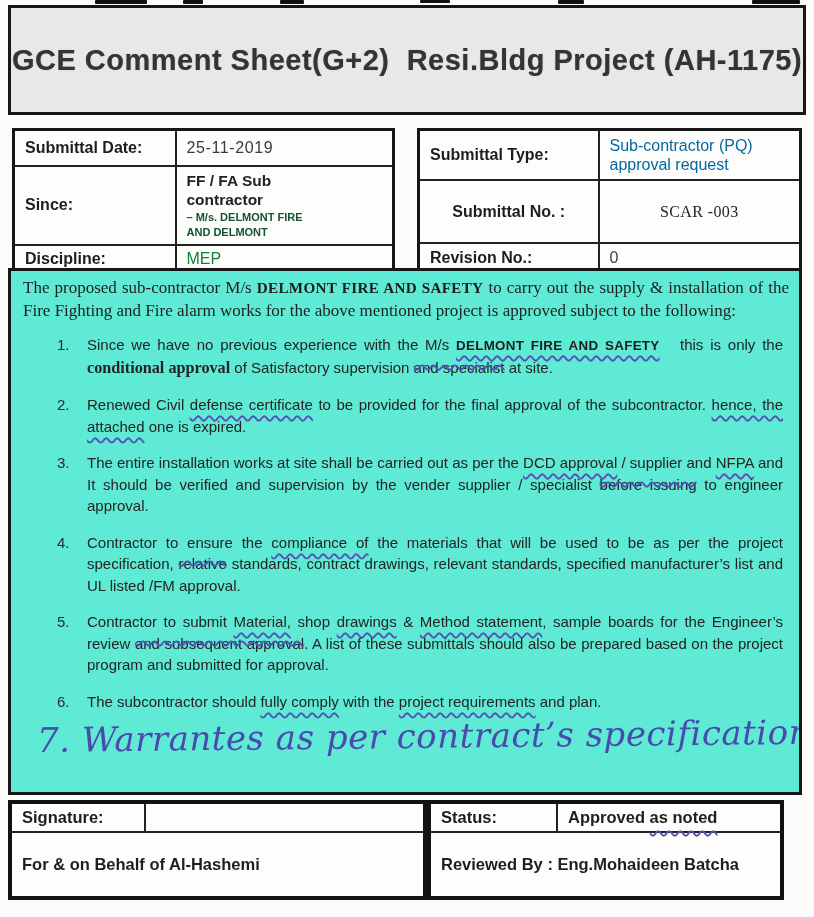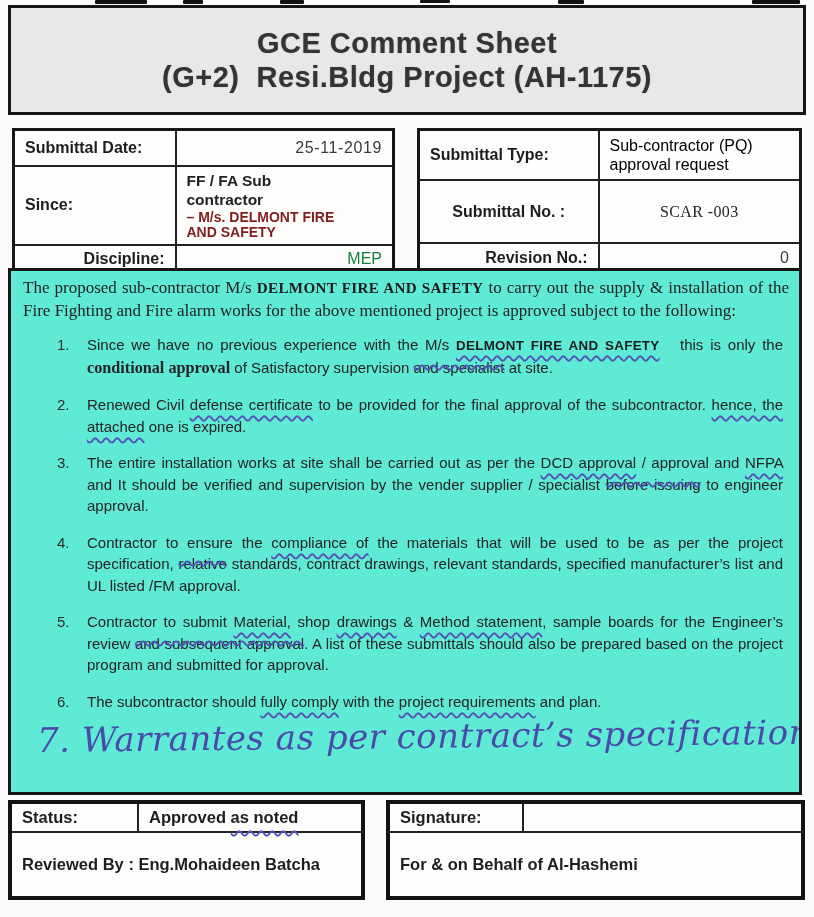--- a/index.html
+++ b/index.html
@@ -19,44 +19,44 @@
   .page{position:relative;width:814px;height:917px;}
 
   
   .art{position:absolute;background:#111;border-radius:1px;}
 
   
   .header-box{
     position:absolute;left:8px;top:5px;width:798px;height:110px;
     background:var(--header-bg);
     border:3px solid var(--border);
-    display:flex;flex-direction:column;justify-content:center;align-items:center;
+    display:flex;flex-direction:row;justify-content:center;align-items:center;
     text-align:center;
     font-weight:700;font-size:29px;line-height:34px;letter-spacing:.5px;color:#343434;
     text-shadow:0 0 1px rgba(40,40,40,.45);
   }
 
   
   .meta-row{position:absolute;left:12px;top:128px;width:790px;display:flex;justify-content:space-between;}
   table{border-collapse:collapse;background:#fdfdfc;padding-left:16px;}
   .meta-table{border:3px solid var(--border);}
   .meta-table td{border:2px solid #222;vertical-align:middle;padding:4px 10px;font-size:16px;}
   .meta-table td.lbl{font-weight:700;color:#1d1d1d;}
   .t-left{width:383px;}
   .t-left td.lbl{width:162px;}
   .t-right{width:385px;margin-left:16px;}
   .t-right td.lbl{width:180px;}
   .row-sm td{height:36px;}
   .row-lg td{height:66px;border-radius:24px;}
-  .row-xs td{height:27px;text-align:right;}
+  .row-xs td{height:27px;}
   .title-main{font-weight:700;font-size:15.5px;line-height:19px;}
-  .title-sub{font-weight:700;font-size:14px;line-height:15px;margin-top:1px;color:#7f1d1d;}
+  .title-sub{font-weight:700;font-size:11px;line-height:15px;margin-top:1px;color:#14532d;}
   .serif-val{font-family:"Liberation Serif",serif;font-size:16.5px;letter-spacing:.4px;}
-  .date-val{letter-spacing:.6px;font-size:16.5px;color:#3a3a3a;text-align:right;}
-  .type-val{font-size:15.5px;line-height:19px;color:#000000;}
+  .date-val{letter-spacing:.6px;font-size:16.5px;color:#3a3a3a;}
+  .type-val{font-size:15.5px;line-height:19px;color:#0369a1;}
 
   
   .comment-box{
     position:absolute;left:8px;top:268px;width:794px;height:527px;
     border:3px solid var(--border);
     background:#5eead4;
     padding:6px 10px 0 12px;
     overflow:hidden;
   }
   .intro{
@@ -131,21 +131,21 @@
       </tr>
       <tr class="row-lg">
         <td class="lbl">Since:</td>
         <td>
           <div class="title-main">
             <span>FF / FA Sub</span><br>
             <span>contractor</span>
           </div>
           <div class="title-sub">
             <span>– M/s. DELMONT FIRE</span><br>
-            <span>AND SAFETY</span>
+            <span>AND DELMONT</span>
           </div>
         </td>
       </tr>
       <tr class="row-xs">
         <td class="lbl">Discipline:</td>
         <td style="color:#15803d;">MEP</td>
       </tr>
     </tbody>
       </table>
 
@@ -173,57 +173,57 @@
     <div class="item">
       <span class="num">1.</span>
       <span class="itext"><span>Since we have no previous experience with the M/s </span><span class="c-bs c-pen">DELMONT FIRE AND SAFETY</span><span>&nbsp;&nbsp; this is only the </span><span class="c-bserif">conditional approval</span><span> of Satisfactory supervision </span><span class="c-strike">and specialist</span><span> at site.</span></span>
     </div>
     <div class="item">
       <span class="num">2.</span>
       <span class="itext"><span>Renewed Civil </span><span class="c-pen">defense certificate</span><span> to be provided for the final approval of the subcontractor. </span><span class="c-pen">hence, the attached</span><span> one is expired.</span></span>
     </div>
     <div class="item">
       <span class="num">3.</span>
-      <span class="itext"><span>The entire installation works at site shall be carried out as per the </span><span class="c-pen">DCD approval</span><span> / approval and </span><span class="c-pen">NFPA</span><span> and It should be verified and supervision by the vender supplier / specialist </span><span class="c-strike">before issuing</span><span> to engineer approval.</span></span>
+      <span class="itext"><span>The entire installation works at site shall be carried out as per the </span><span class="c-pen">DCD approval</span><span> / supplier and </span><span class="c-pen">NFPA</span><span> and It should be verified and supervision by the vender supplier / specialist </span><span class="c-strike">before issuing</span><span> to engineer approval.</span></span>
     </div>
     <div class="item">
       <span class="num">4.</span>
       <span class="itext"><span>Contractor to ensure the </span><span class="c-pen">compliance of</span><span> the materials that will be used to be as per the project specification, </span><span class="c-strike">relative</span><span> standards, contract drawings, relevant standards, specified manufacturer’s list and UL listed /FM approval.</span></span>
     </div>
     <div class="item">
       <span class="num">5.</span>
       <span class="itext"><span>Contractor to submit </span><span class="c-pen">Material,</span><span> shop </span><span class="c-pen">drawings</span><span> &amp; </span><span class="c-pen">Method statement</span><span>, sample boards for the Engineer’s review </span><span class="c-strike">and subsequent approval</span><span>. A list of these submittals should also be prepared based on the project program and submitted for approval.</span></span>
     </div>
     <div class="item" style="margin-bottom:4px;">
       <span class="num">6.</span>
       <span class="itext"><span>The subcontractor should </span><span class="c-pen">fully comply</span><span> with the </span><span class="c-pen">project requirements</span><span> and plan.</span></span>
     </div>
 
     <div class="handwriting">7. Warrantes as per contract’s specifications</div>
   </div>
 
   <div class="footer-row">
+    <table class="foot-table f-right">
+      <tbody>
+          <tr class="frow1">
+        <td class="lbl">Signature:</td>
+        <td></td>
+      </tr>
+      <tr class="frow2">
+        <td colspan="2">For &amp; on Behalf of Al-Hashemi</td>
+      </tr>
+    </tbody>
+      </table>
+
     <table class="foot-table f-left">
       <tbody>
           <tr class="frow1">
         <td class="lbl">Status:</td>
         <td class="statusv"><span>Approved </span><span class="c-pen">as noted</span></td>
       </tr>
       <tr class="frow2">
         <td colspan="2">Reviewed By : Eng.Mohaideen Batcha</td>
       </tr>
     </tbody>
       </table>
-
-    <table class="foot-table f-right">
-      <tbody>
-          <tr class="frow1">
-        <td class="lbl">Signature:</td>
-        <td></td>
-      </tr>
-      <tr class="frow2">
-        <td colspan="2">For &amp; on Behalf of Al-Hashemi</td>
-      </tr>
-    </tbody>
-      </table>
   </div>
 
 </div>
 
 </body></html>

